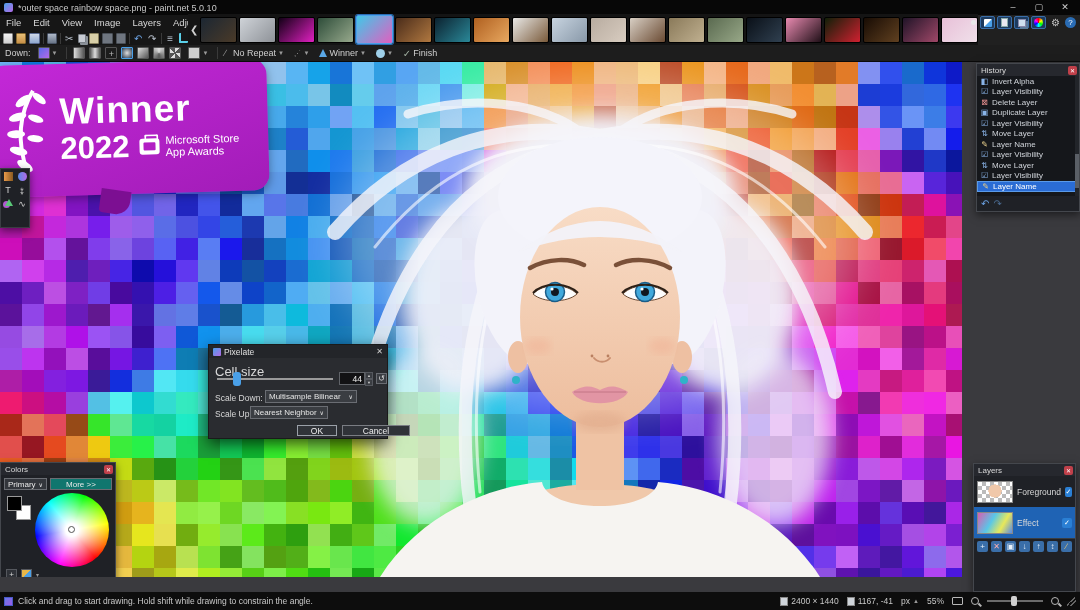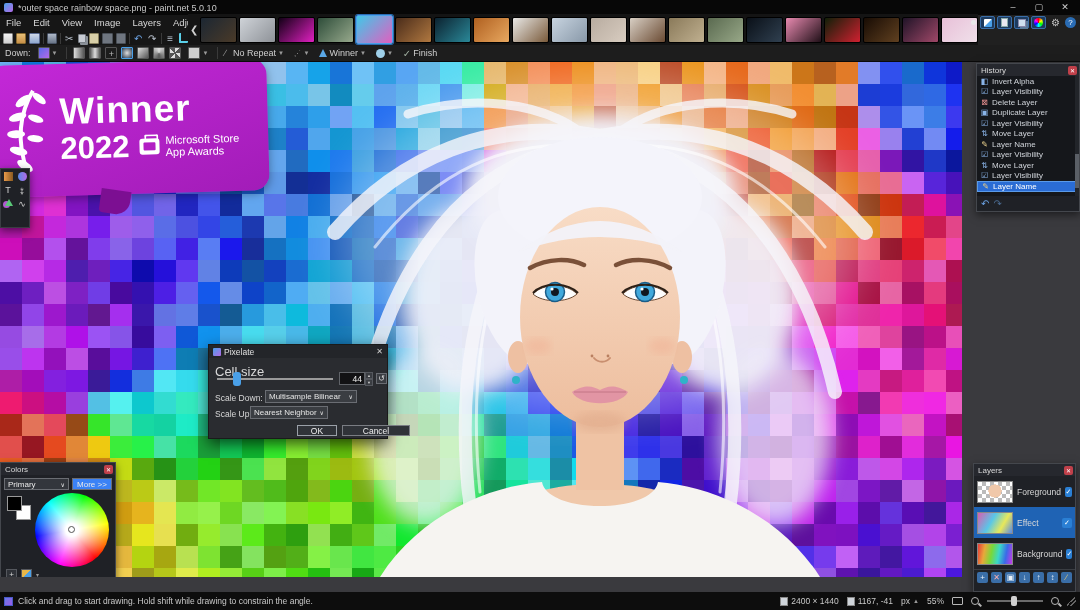--- a/index.html
+++ b/index.html
@@ -117,21 +117,21 @@
   .lname { flex:1; }
   .lchk { width:10px; height:10px; background:#2a7fd4; border-radius:2px; color:#fff; font-size:7px; display:flex; align-items:center; justify-content:center; }
   #layer-foot { height:15px; display:flex; align-items:center; gap:3px; padding-left:3px; border-top:1px solid #3a3d42; }
   .lbtn { width:11px; height:11px; background:#3a6ea8; border-radius:2px; color:#eaf2fa; font-size:8px; line-height:11px; text-align:center; }
   .lbtn.red { background:#3a6ea8; color:#ffb0b0; }
 
   
   #colors { left:0; top:400px; width:116px; height:130px; }
   #col-controls { display:flex; gap:3px; padding:3px 3px 0 3px; }
   .cselect { flex:1; height:12px; background:#33363c; border:1px solid #6a6d73; color:#e8e8e8; font-size:8px; display:flex; align-items:center; justify-content:space-between; padding:0 3px; }
-  .cmore { width:40px; height:12px; background:#3b82f6; border:1px solid #6a6d73; color:#e8e8e8; font-size:8px; display:flex; align-items:center; justify-content:center; }
+  .cmore { width:62px; height:12px; background:#0f766e; border:1px solid #6a6d73; color:#e8e8e8; font-size:8px; display:flex; align-items:center; justify-content:center; }
   #swatchpair { position:absolute; left:6px; top:33px; width:26px; height:26px; }
   #sw-bg { position:absolute; left:9px; top:9px; width:15px; height:15px; background:#fff; border:1px solid #999; }
   #sw-fg { position:absolute; left:0; top:0; width:15px; height:15px; background:#000; border:1px solid #999; }
   #wheel { position:absolute; left:34px; top:30px; width:74px; height:74px; border-radius:50%;
     background:radial-gradient(circle, #fff 0 12%, rgba(255,255,255,0) 70%),
       conic-gradient(from 140deg, #f00, #f0f, #00f, #0ff, #0f0, #ff0, #f00); }
   #wheel-cross { position:absolute; left:50%; top:50%; width:7px; height:7px; margin:-4px 0 0 -4px; border:1px solid #555; border-radius:50%; }
   #col-icons { position:absolute; left:5px; top:106px; display:flex; gap:4px; align-items:center; }
   .cico { width:11px; height:11px; background:#2f3238; border:1px solid #55585e; color:#d8d8d8; font-size:8px; text-align:center; line-height:10px; }
   .cico.pal { background:linear-gradient(135deg,#e8b84a 50%,#4aa0e8 50%); }
@@ -1585,25 +1585,20 @@
         <div class="lrow">
           <span class="lthumb lth-fg"></span>
           <span class="lname">Foreground</span>
           <span class="lchk">✓</span>
         </div>
         <div class="lrow sel">
           <span class="lthumb lth-fx"></span>
           <span class="lname">Effect</span>
           <span class="lchk">✓</span>
         </div>
-        <div class="lrow">
-          <span class="lthumb lth-bg"></span>
-          <span class="lname">Background</span>
-          <span class="lchk">✓</span>
-        </div>
       </div>
     <div id="layer-foot">
       <span class="lbtn">+</span>
       <span class="lbtn red">✕</span>
       <span class="lbtn">▣</span>
       <span class="lbtn">↓</span>
       <span class="lbtn">↑</span>
       <span class="lbtn">↕</span>
       <span class="lbtn" style="color:#e8c878">∕</span>
     </div>

